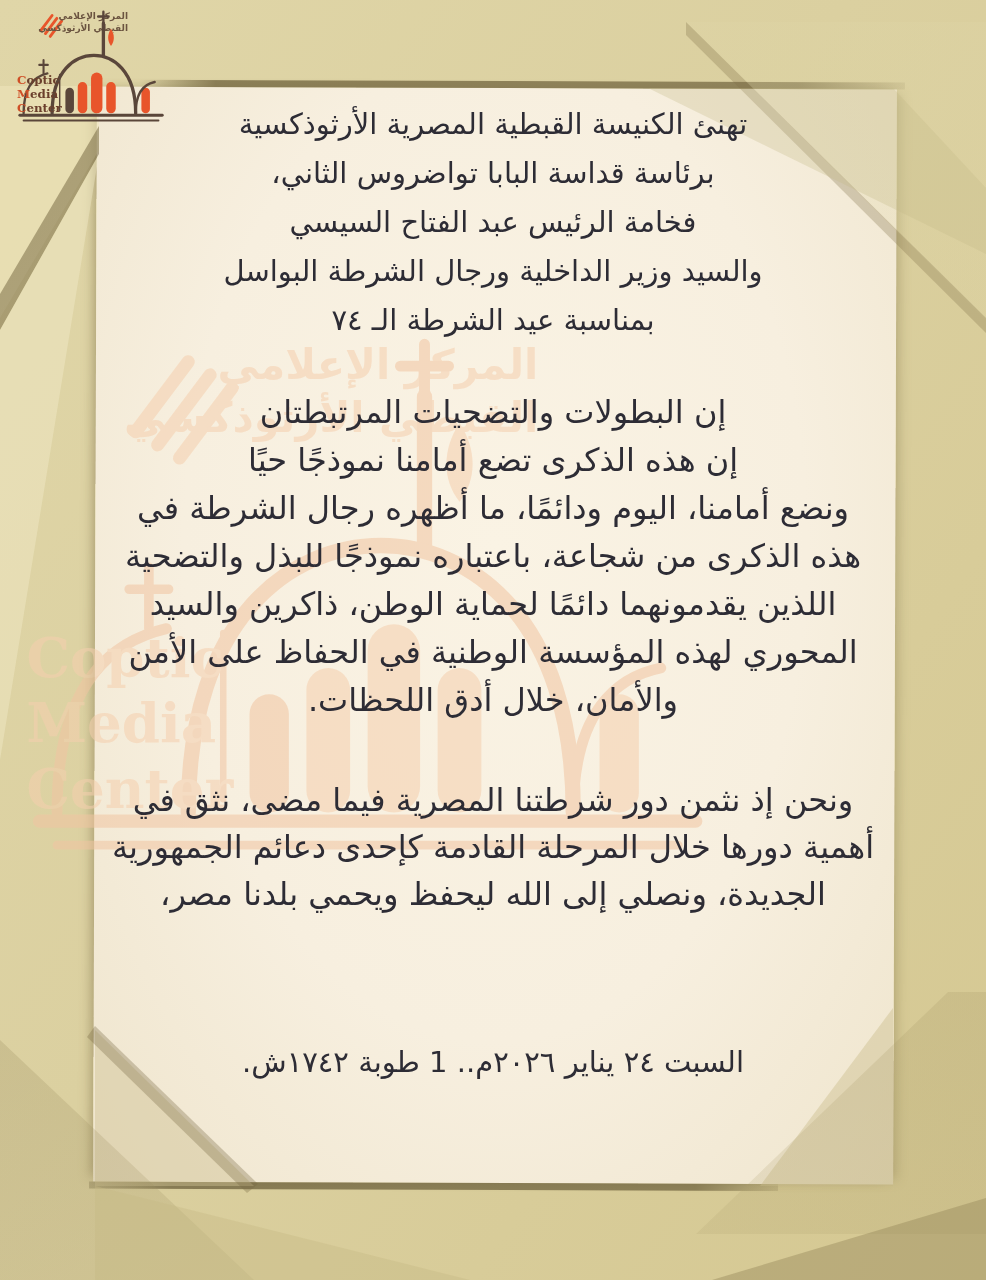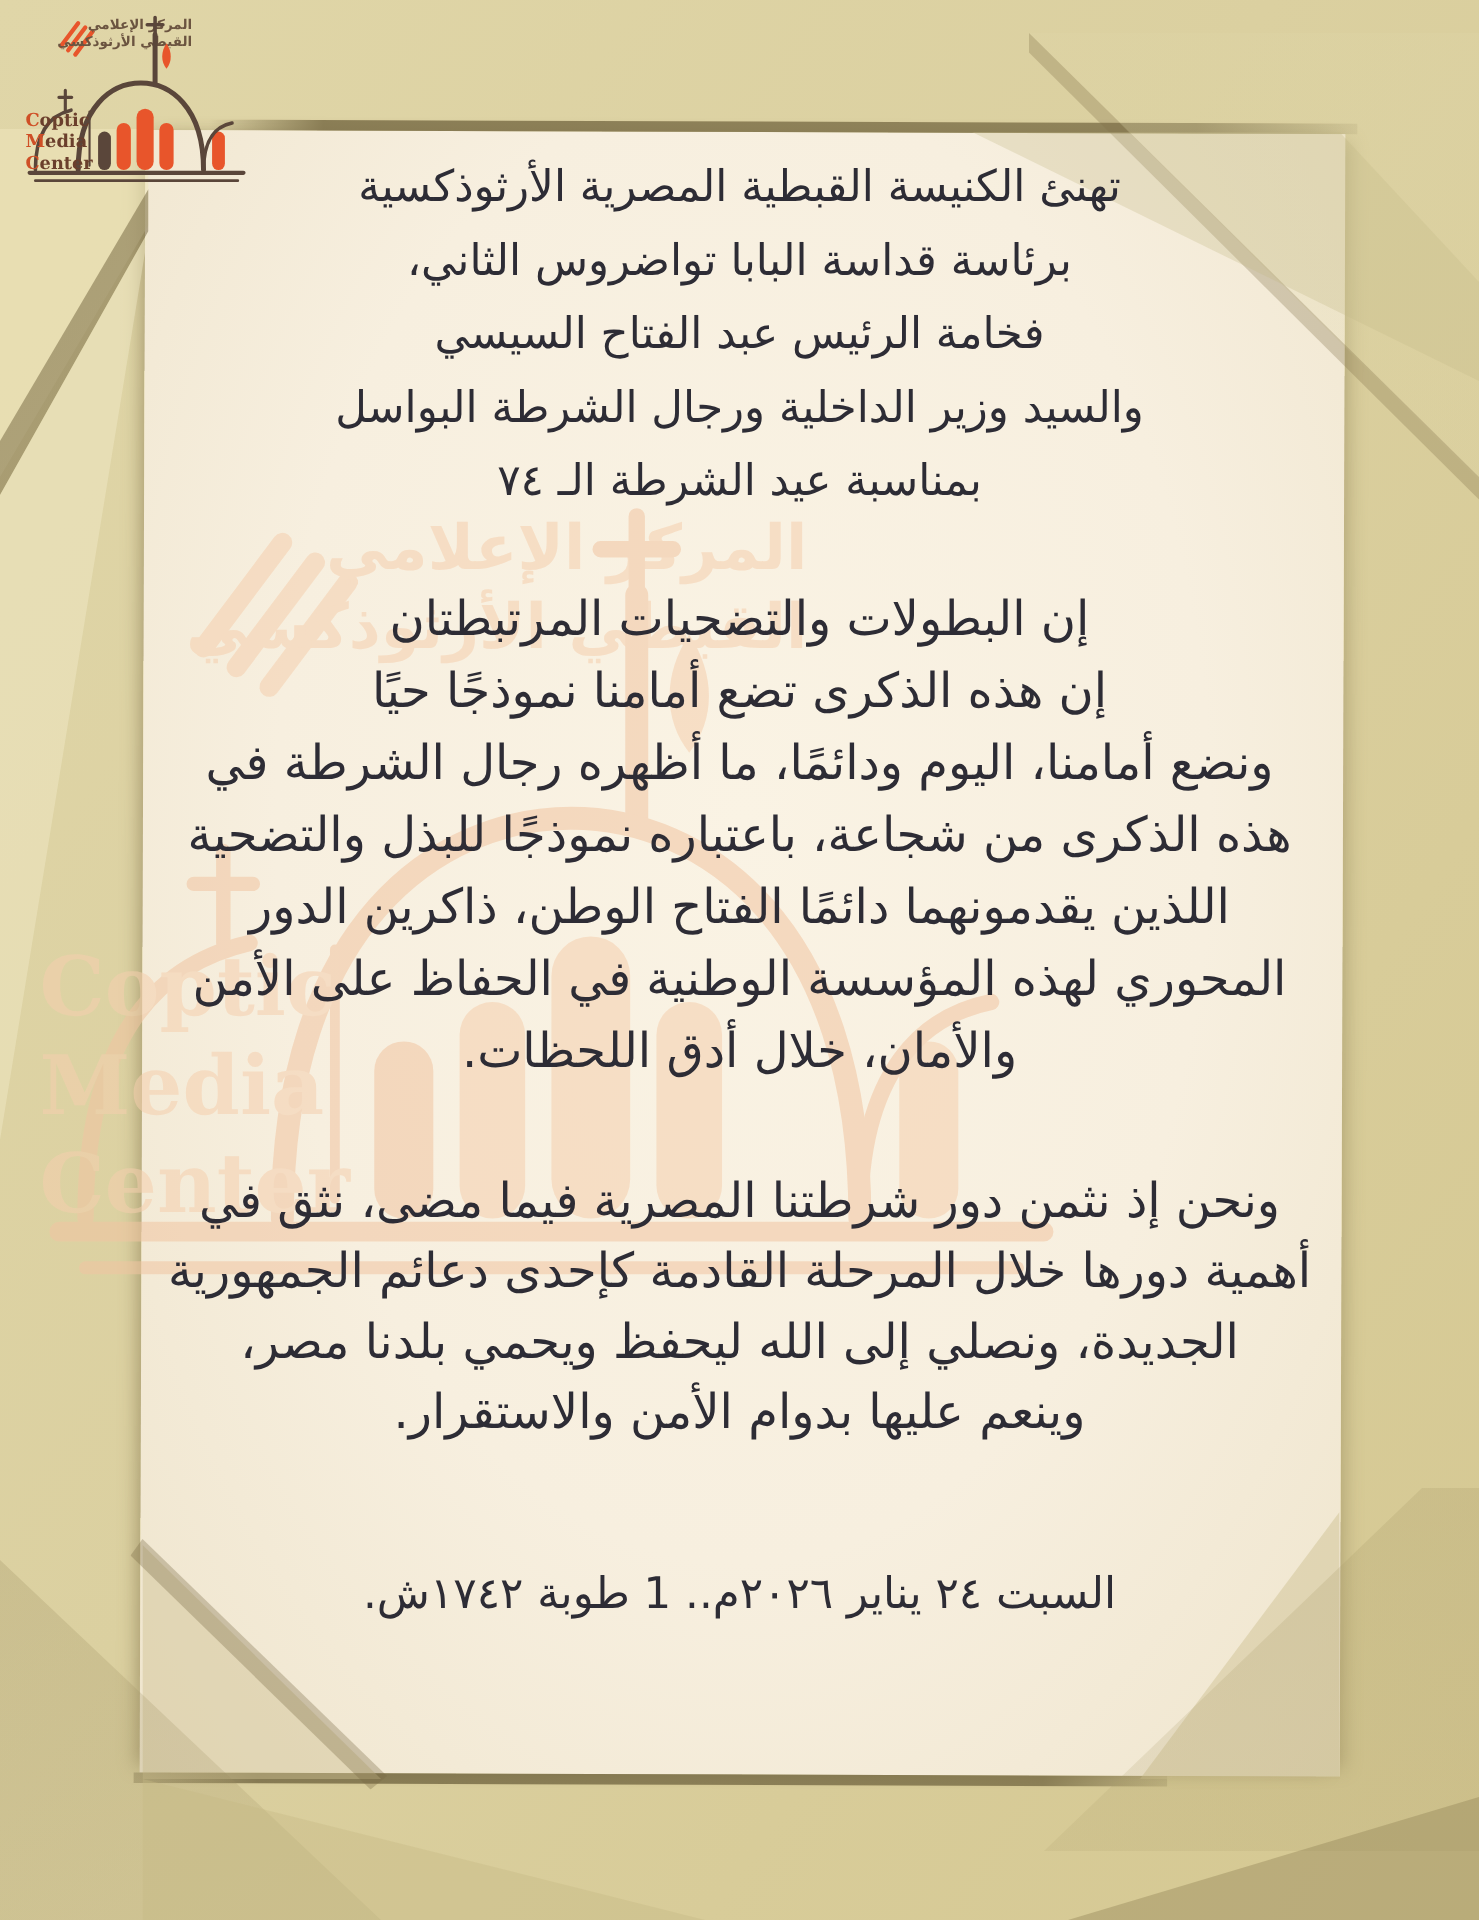--- a/index.html
+++ b/index.html
@@ -169,26 +169,25 @@
       <div>برئاسة قداسة البابا تواضروس الثاني،</div>
       <div>فخامة الرئيس عبد الفتاح السيسي</div>
       <div>والسيد وزير الداخلية ورجال الشرطة البواسل</div>
       <div>بمناسبة عيد الشرطة الـ ٧٤</div>
     </div>
     <div class="para tribute">
       <div>إن البطولات والتضحيات المرتبطتان</div>
       <div>إن هذه الذكرى تضع أمامنا نموذجًا حيًا</div>
       <div>ونضع أمامنا، اليوم ودائمًا، ما أظهره رجال الشرطة في</div>
       <div>هذه الذكرى من شجاعة، باعتباره نموذجًا للبذل والتضحية</div>
-      <div>اللذين يقدمونهما دائمًا الفتاح الوطن، ذاكرين الدور</div>
+      <div>اللذين يقدمونهما دائمًا لحماية الوطن، ذاكرين والسيد</div>
       <div>المحوري لهذه المؤسسة الوطنية في الحفاظ على الأمن</div>
       <div>والأمان، خلال أدق اللحظات.</div>
     </div>
     <div class="para closing">
       <div>ونحن إذ نثمن دور شرطتنا المصرية فيما مضى، نثق في</div>
       <div>أهمية دورها خلال المرحلة القادمة كإحدى دعائم الجمهورية</div>
       <div>الجديدة، ونصلي إلى الله ليحفظ ويحمي بلدنا مصر،</div>
-      <div>وينعم عليها بدوام الأمن والاستقرار.</div>
     </div>
     <div class="para dateline">السبت ٢٤ يناير ٢٠٢٦م.. 1 طوبة ١٧٤٢ش.</div>
   </div>
 
 </div>
 
 </body></html>

